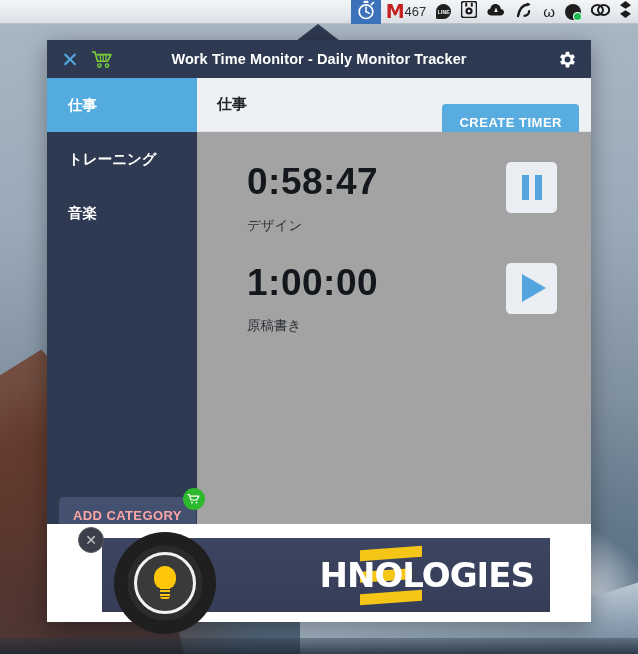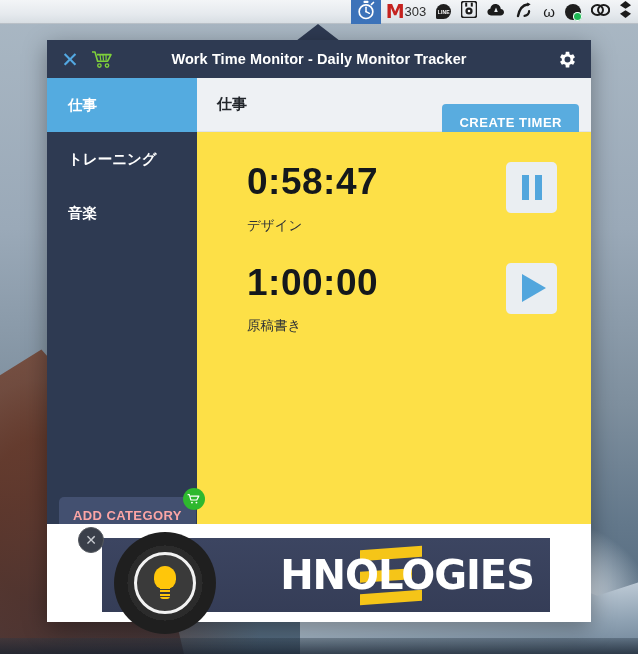--- a/index.html
+++ b/index.html
@@ -155,21 +155,21 @@
     height: 54px; background: #eef1f4; border-bottom: 1px solid #dfe3e7;
     display: flex; align-items: center; padding: 0 12px 0 20px;
   }
   #content-header .ch-title { font-size: 15px; font-weight: bold; color: #22262b; }
   #create-timer {
     margin-left: auto; background: #59acdf; color: #fff; border: none;
     font-family: inherit; font-size: 13px; font-weight: bold;
     letter-spacing: .5px; padding: 11px 17px; border-radius: 4px; cursor: pointer; margin-top: 35px;
   }
 
-  #timer-list { flex: 1; padding: 18px 24px 0 50px; background: #fde047; }
+  #timer-list { flex: 1; padding: 18px 24px 0 50px; background: #a3a3a3; }
   .timer-row { position: relative; padding: 12px 0 16px 0; }
   .timer-time {
     font-size: 37px; font-weight: bold; color: #14181c; letter-spacing: .5px;
     line-height: 1.1; font-family: "Liberation Sans", sans-serif;
   }
   .timer-label { margin-top: 14px; font-size: 13.5px; color: #2c3036; }
   .timer-btn {
     position: absolute; right: 10px; top: 12px; width: 51px; height: 51px;
     background: #eaeef2; border-radius: 5px; display: flex;
     align-items: center; justify-content: center; cursor: pointer;
@@ -211,21 +211,21 @@
     position: absolute; left: 2px; top: 0; width: 22px; height: 23px;
     border-radius: 50% 50% 42% 42%; background: #ffc60a;
   }
   .bulb-glyph .bulb-base {
     position: absolute; left: 8px; top: 21px; width: 10px; height: 12px;
     background: repeating-linear-gradient(180deg,#ffc60a 0 2px,#3a3a3a 2px 3.4px);
     border-radius: 0 0 3px 3px;
   }
   #ad-text {
     position: absolute; right: 16px; top: 12px;
-    font-family: "DejaVu Sans", sans-serif; font-size: 40px; font-weight: bold;
+    font-family: "DejaVu Sans", sans-serif; font-size: 34px; font-weight: bold;
     color: #ffffff; letter-spacing: -1px; line-height: 50px;
   }
   .ad-bars { position: absolute; left: 258px; top: 8px; width: 70px; height: 60px; }
   .ad-bars i {
     position: absolute; left: 0; display: block; height: 11px; background: #f5c518;
   }
   .ad-bars i:nth-child(1){ top: 2px;  width: 62px; transform: skewY(-4deg); }
   .ad-bars i:nth-child(2){ top: 24px; width: 52px; transform: skewY(-4deg); }
   .ad-bars i:nth-child(3){ top: 46px; width: 62px; transform: skewY(-4deg); }
 
@@ -254,21 +254,21 @@
         <line x1="18.6" y1="5.2" x2="21" y2="3" stroke="#fff" stroke-width="2" stroke-linecap="round"></line>
         <circle cx="12" cy="14" r="8.2" fill="none" stroke="#fff" stroke-width="2"></circle>
         <line x1="12" y1="14" x2="12" y2="8.6" stroke="#fff" stroke-width="1.8" stroke-linecap="round"></line>
         <line x1="12" y1="14" x2="16" y2="16" stroke="#fff" stroke-width="1.8" stroke-linecap="round"></line>
       </svg>
     </span>
   </div>
 
   <div class="mb-item">
     <span class="gmail-m">M</span>
-    <span class="gmail-count">303</span>
+    <span class="gmail-count">467</span>
   </div>
 
   <div class="mb-item">
     <span class="line-badge">LINE</span>
   </div>
 
   <div class="mb-item">
     <span class="mb-icon">
       <svg width="16" height="17" viewBox="0 0 16 17">
         <rect x="0.5" y="0.5" width="15" height="16" rx="2.5" fill="none" stroke="#1b1b1b" stroke-width="1.6"></rect>

